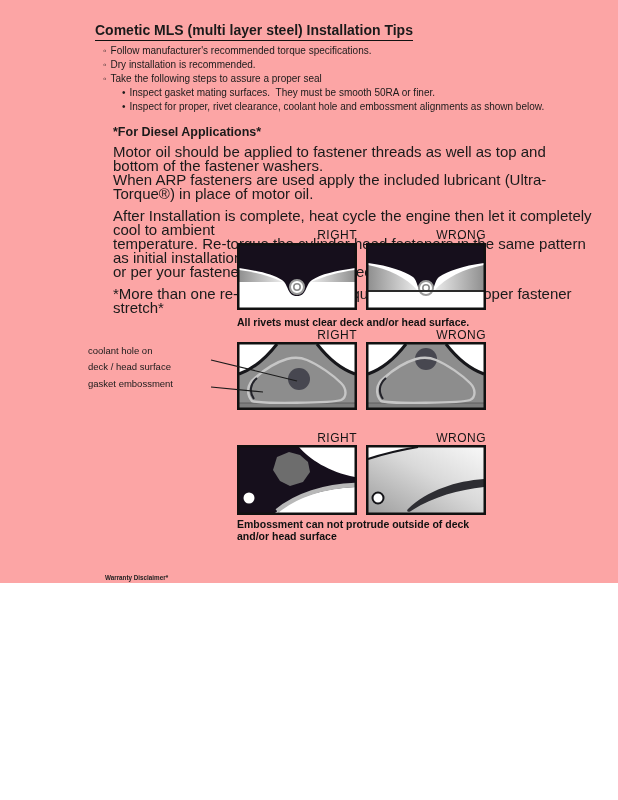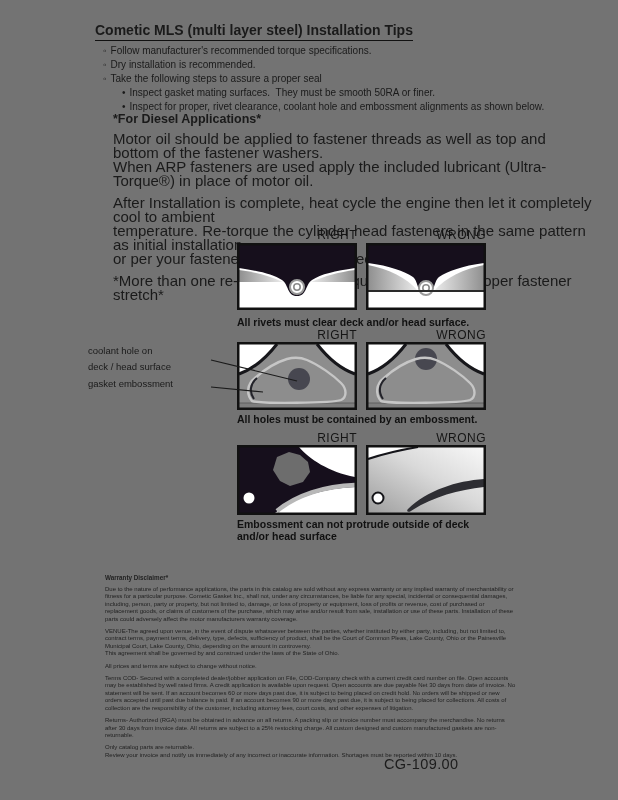--- a/index.html
+++ b/index.html
@@ -1,33 +1,33 @@
 <!DOCTYPE html>
 <html><head>
 <meta charset="utf-8">
 <style>
   html,body{margin:0;padding:0;background:#fff;}
   .page{
-    position:relative;width:618px;height:800px;background:#737373;
+    position:relative;width:618px;height:583px;background:#fca5a5;
     font-family:"Liberation Sans","DejaVu Sans",sans-serif;color:#1a1a1a;overflow:hidden;
   }
   .abs{position:absolute;}
   
   .title{
     left:95px;top:22px;font-size:14px;font-weight:700;
     border-bottom:1.6px solid #111;padding-bottom:2px;white-space:nowrap;
   }
   
   .bullets{left:103px;top:44px;font-size:10px;line-height:14px;}
   .bullet,.subbullet{display:flex;align-items:baseline;white-space:pre;}
   .bullet::before{content:"\25E6";margin-right:4px;font-size:10px;}
   .subbullet{margin-left:19px;}
   .subbullet::before{content:"\2022";margin-right:4px;font-size:10px;}
   
-  .diesel{left:113px;top:112px;width:480px;}
+  .diesel{left:113px;top:125px;width:480px;}
   .diesel h2{margin:0;font-size:12.5px;font-weight:700;}
   .diesel p{margin:6px 0 0;font-size:15px;line-height:14px;white-space:pre-line;}
   .diesel p.gap{margin-top:8px;}
   
   .dg-label{width:120px;text-align:right;font-size:12px;letter-spacing:0.5px;color:#151515;}
   .dg-caption{font-size:10.5px;font-weight:700;color:#111;white-space:pre-line;line-height:12px;}
   .dg-box{display:block;}
   
   .anno{width:122px;text-align:left;font-size:9.5px;line-height:16px;color:#1a1a1a;white-space:pre-line;}
   
@@ -131,21 +131,20 @@
     <path d="M15,59 C9,52 10,42 18,36 C28,27 40,20 50,17 C57,15 63,15 70,18 C82,23 96,33 104,41 C110,47 110,55 104,58 C96,61 24,62 15,59 Z" stroke="#c6c6c6" stroke-width="2.4" fill="none"></path>
     <path d="M17,57 C12,50 13,42 20,36" stroke="#23232a" stroke-width="2" fill="none"></path>
     <rect x="1.25" y="1.25" width="117.5" height="65.5" fill="none" stroke="#111111" stroke-width="2.5"></rect>
   </svg>
 
   <svg class="abs" style="left:210px;top:356px" width="92" height="40" viewBox="0 0 92 40">
     <line x1="1" y1="4" x2="87" y2="25" stroke="#1a1a1a" stroke-width="1.2"></line>
     <line x1="1" y1="31" x2="53" y2="36" stroke="#1a1a1a" stroke-width="1.2"></line>
   </svg>
 
-  <div class="abs dg-caption" style="left:237px;top:413px">All holes must be contained by an embossment.</div>
 
   <div class="abs dg-label" style="left:237px;top:431px">RIGHT</div>
   <div class="abs dg-label" style="left:366px;top:431px">WRONG</div>
 
   <svg class="abs dg-box" style="left:237px;top:445px" width="120" height="70" viewBox="0 0 120 70">
     <rect width="120" height="70" fill="#ffffff"></rect>
     <path d="M2,2 L62,2 C72,14 92,27 118,32 L118,42 C88,43 58,52 38,68 L2,68 Z" fill="#160f1c"></path>
     <path d="M118,40 C88,41 59,50 40,66" stroke="#b8b8b8" stroke-width="4.5" fill="none"></path>
     <polygon points="40,12 52,7 63,10 71,17 73,27 66,37 53,41 43,36 36,25" fill="#6d6d6d"></polygon>
     <circle cx="12" cy="53" r="5.5" fill="#ffffff"></circle>

